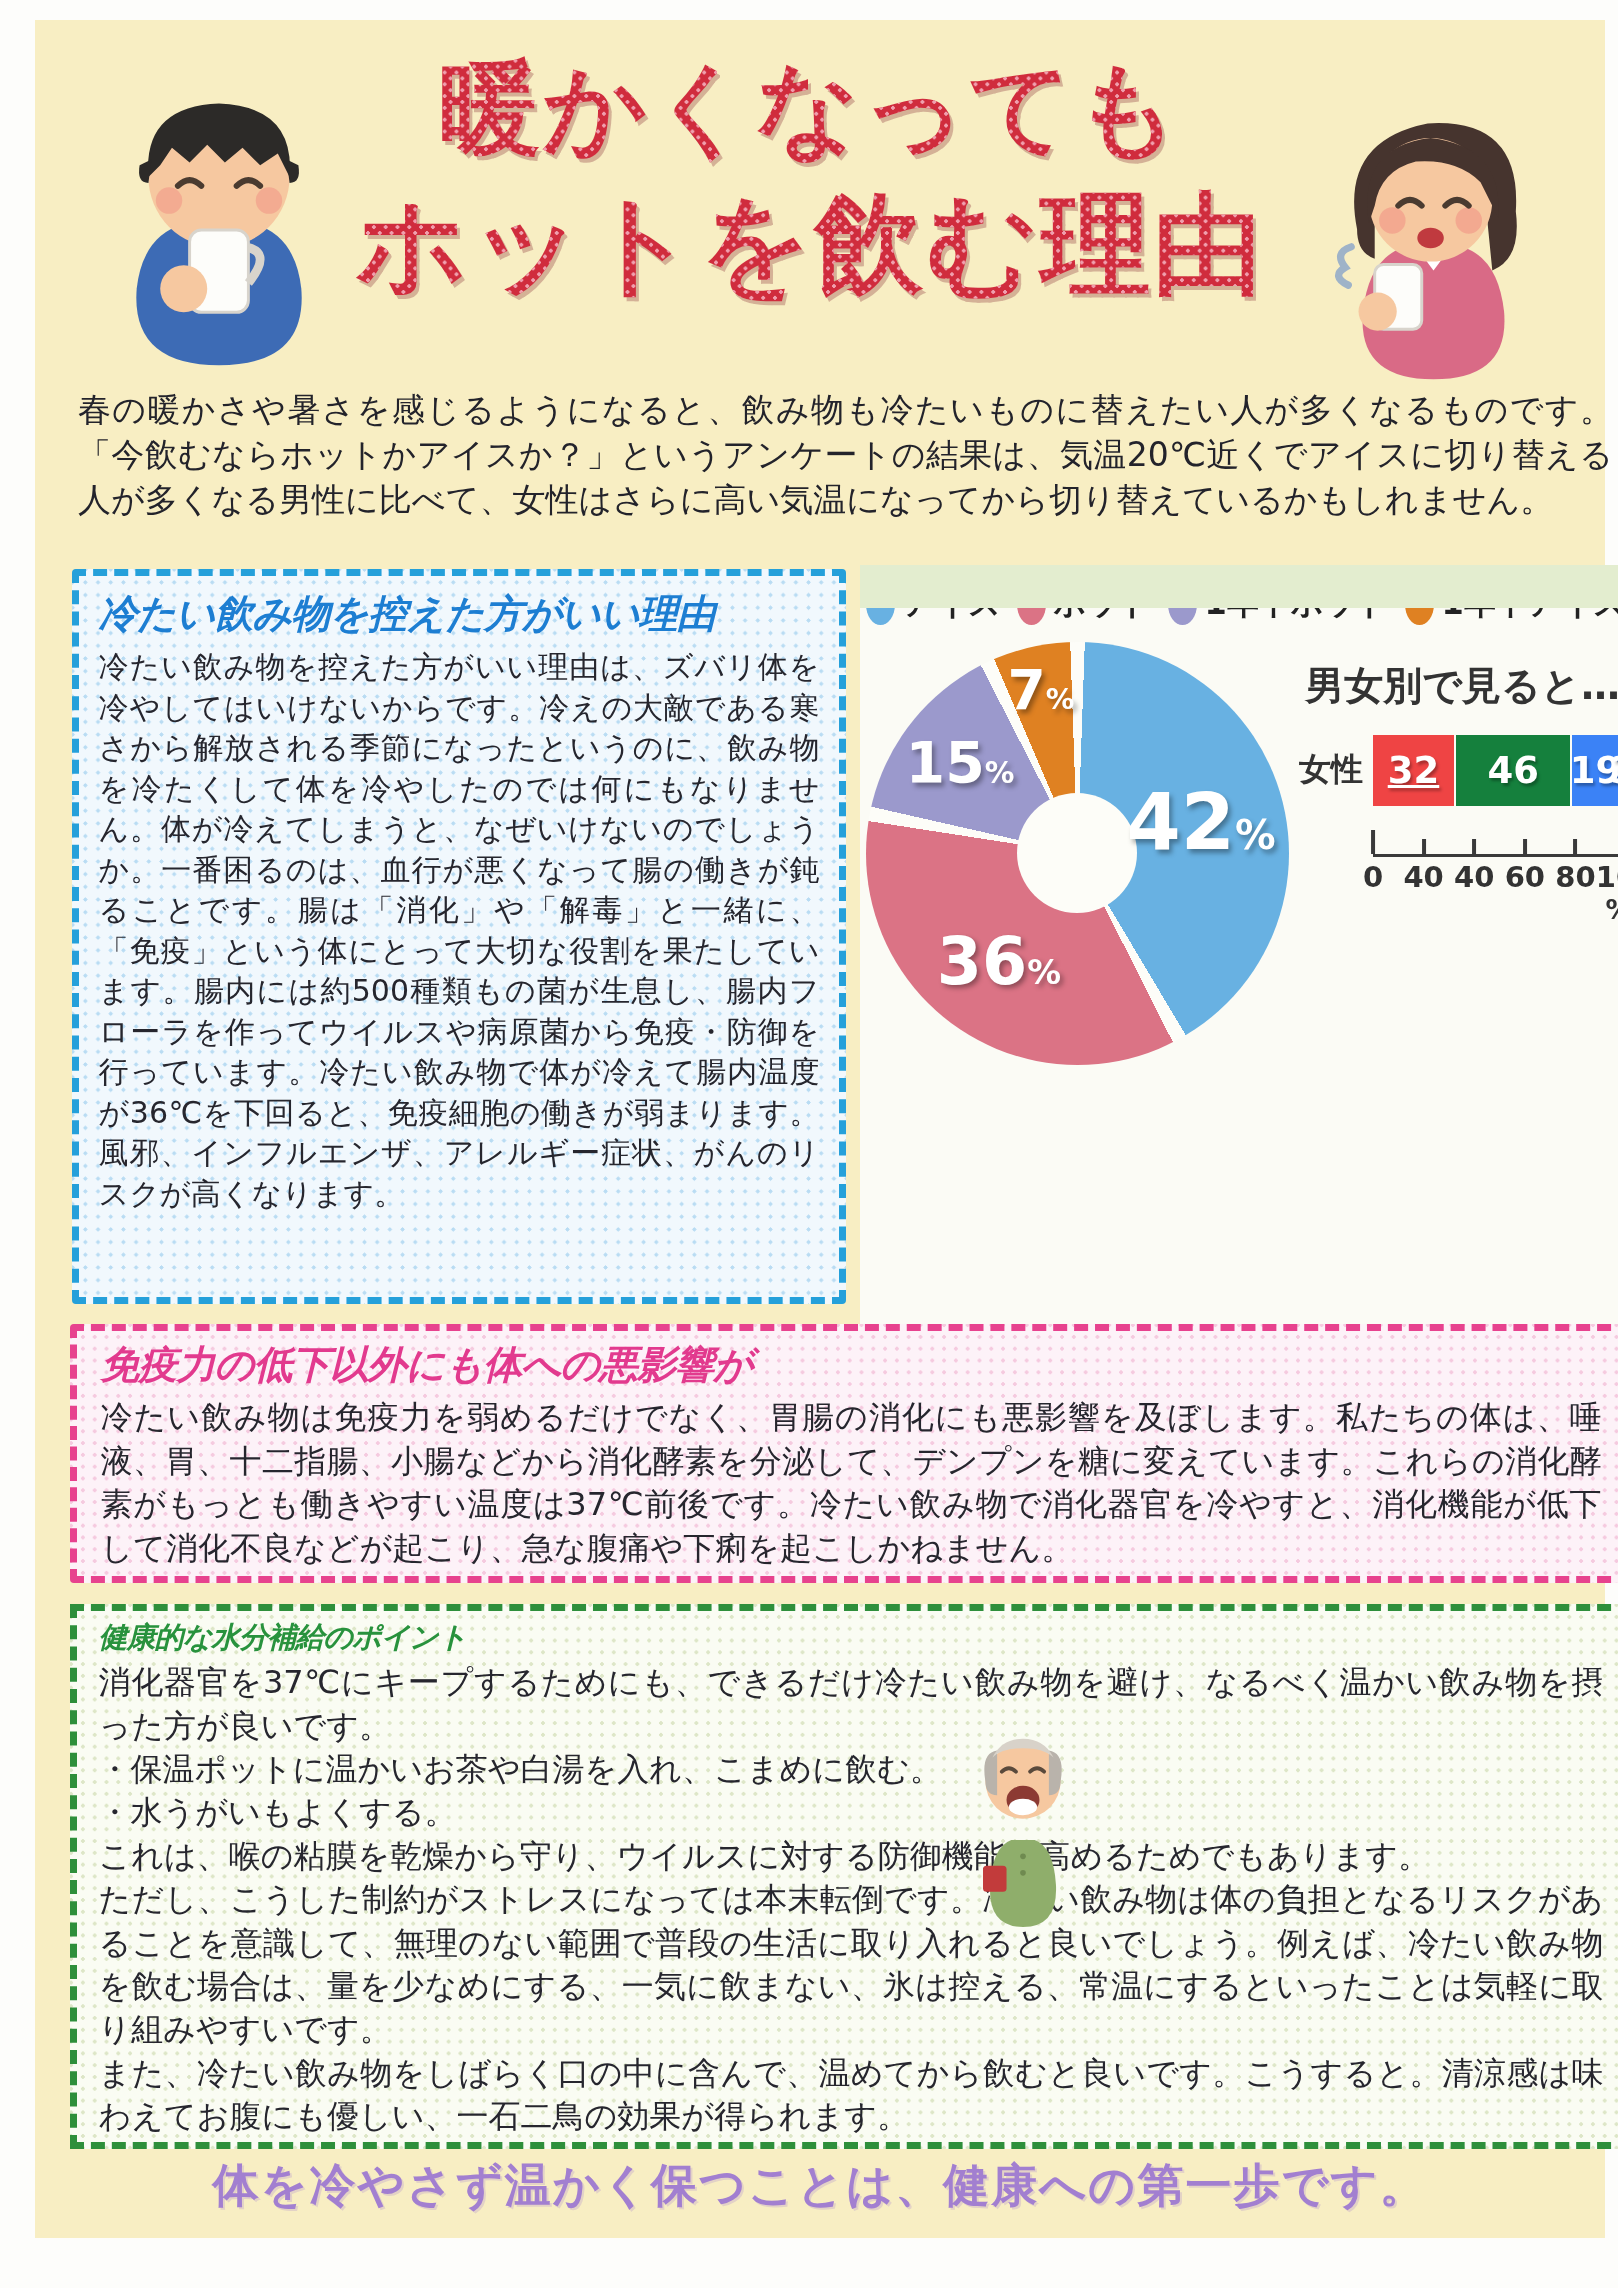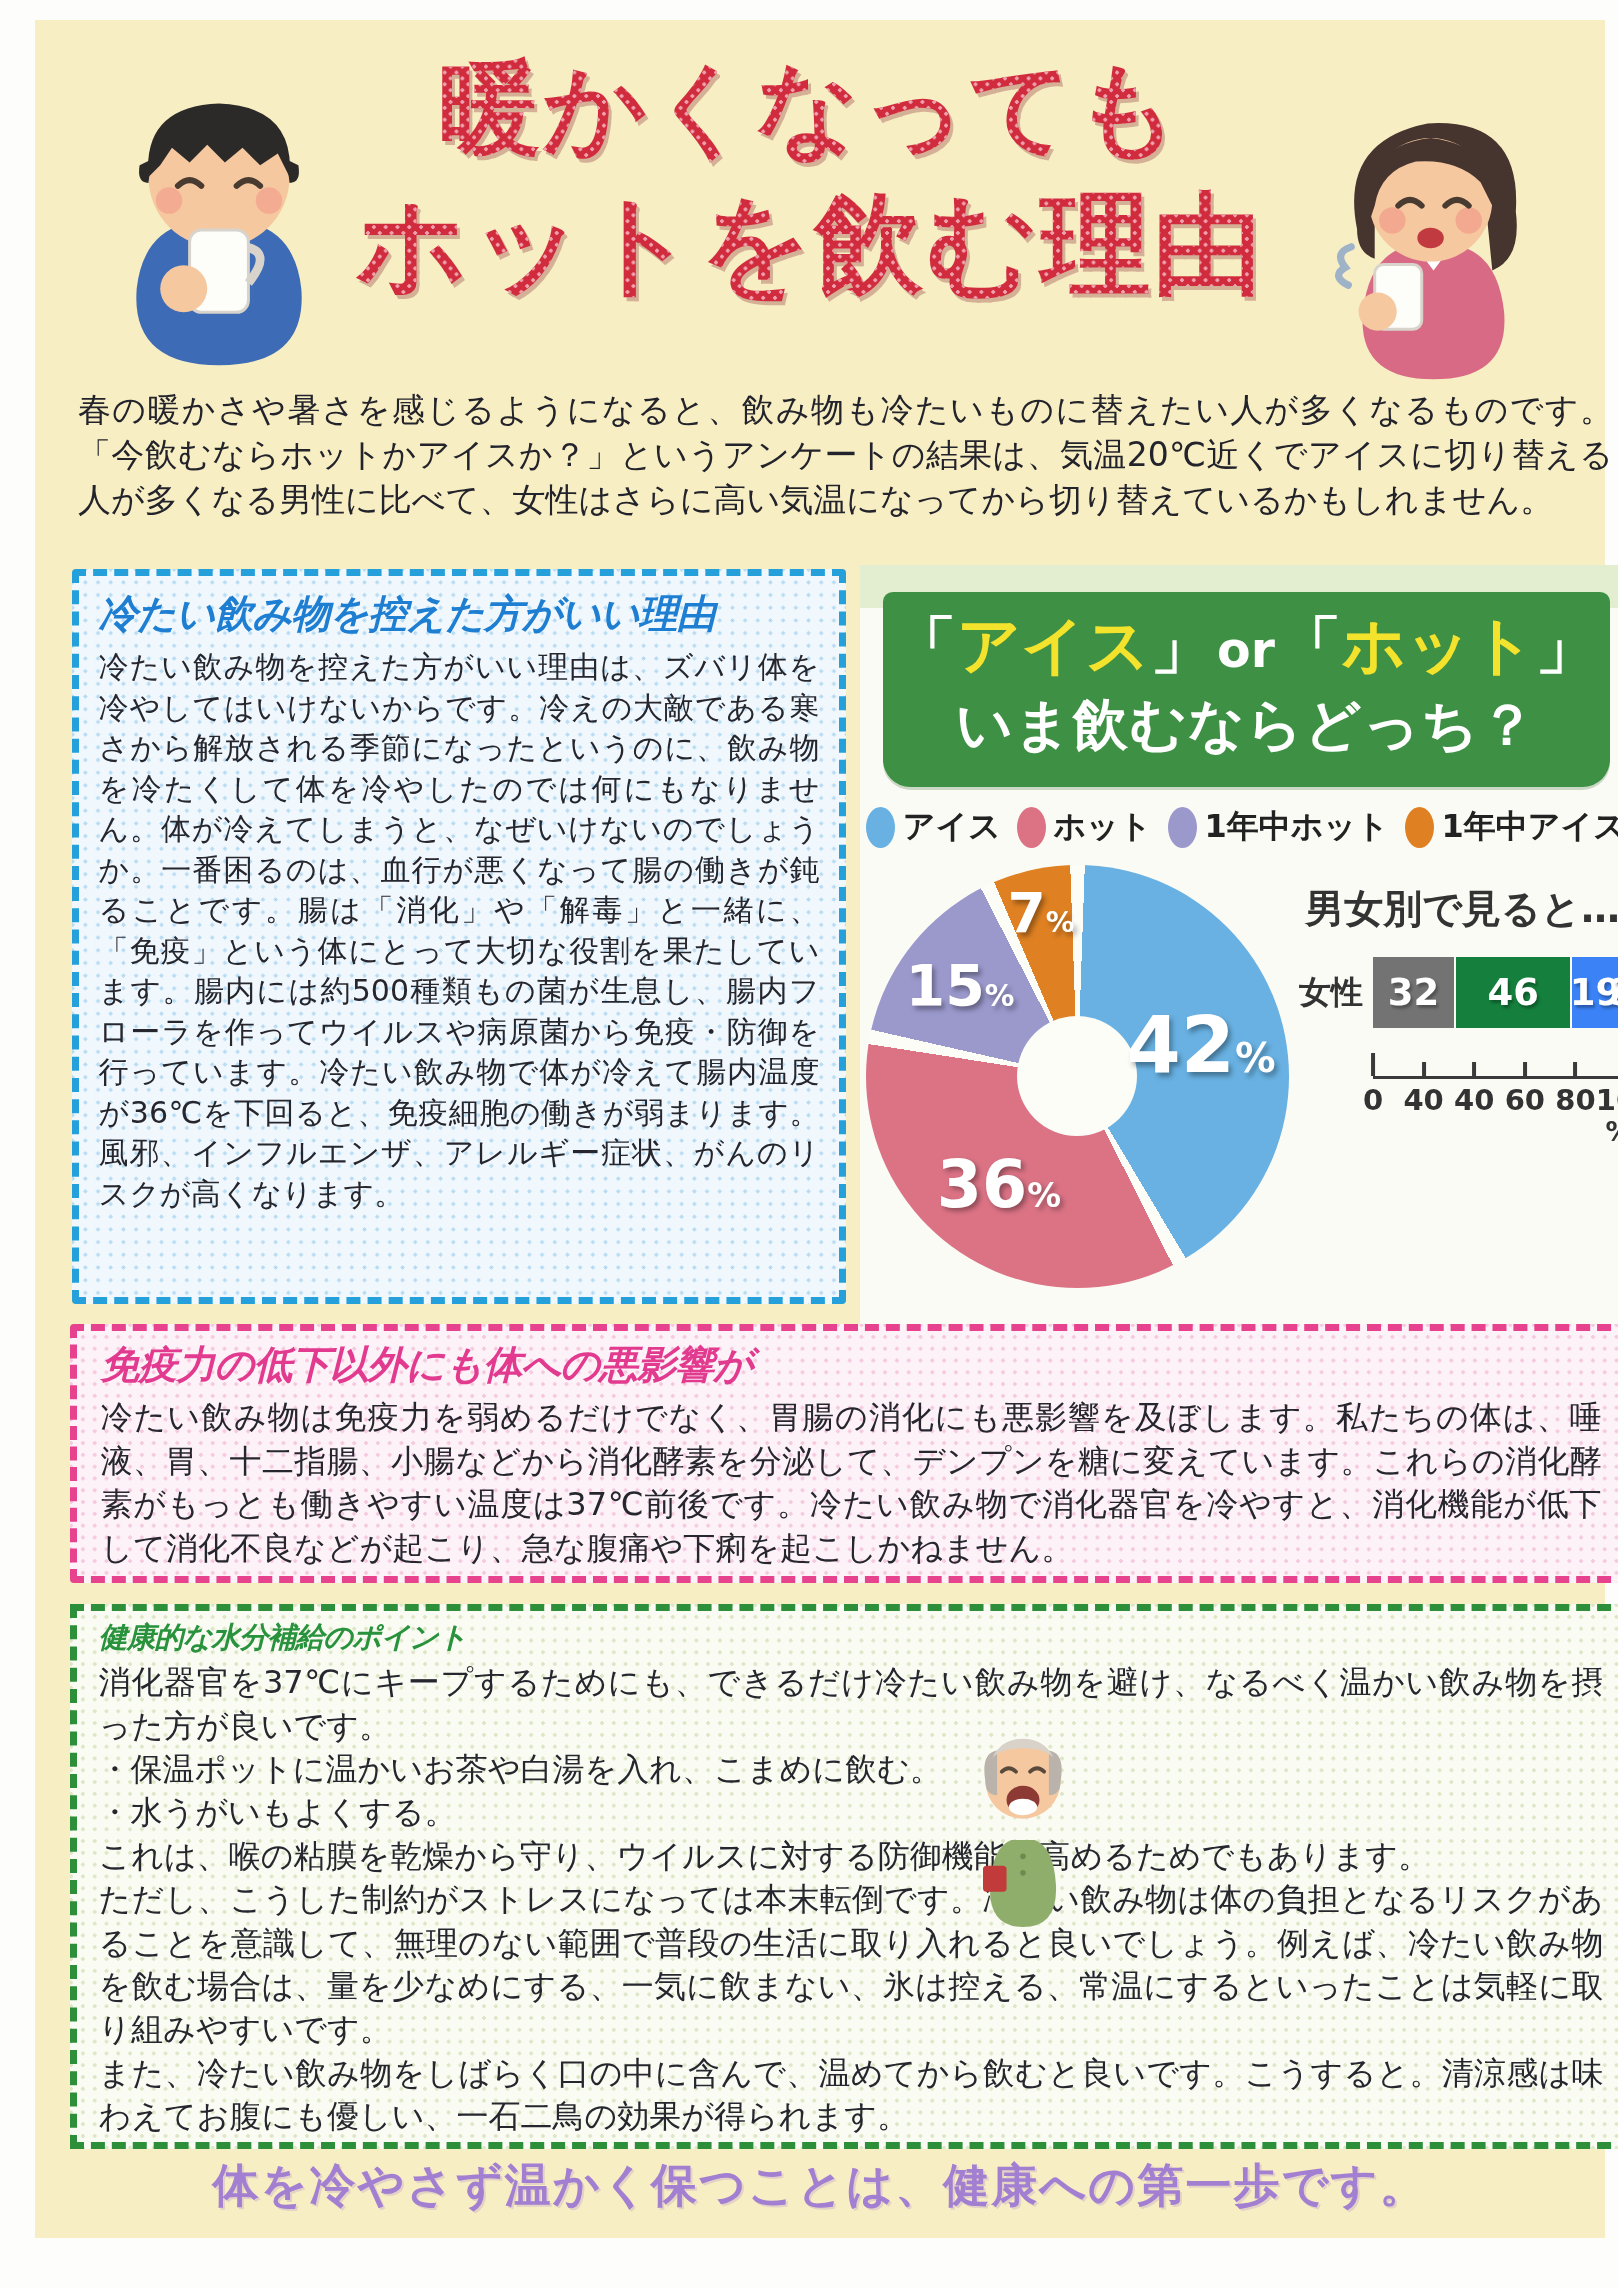--- a/index.html
+++ b/index.html
@@ -153,24 +153,20 @@
     <p class="intro">春の暖かさや暑さを感じるようになると、飲み物も冷たいものに替えたい人が多くなるものです。「今飲むならホットかアイスか？」というアンケートの結果は、気温20℃近くでアイスに切り替える人が多くなる男性に比べて、女性はさらに高い気温になってから切り替えているかもしれません。</p>
 
     <section class="box blue-box">
       <h2>冷たい飲み物を控えた方がいい理由</h2>
       <p>冷たい飲み物を控えた方がいい理由は、ズバリ体を冷やしてはいけないからです。冷えの大敵である寒さから解放される季節になったというのに、飲み物を冷たくして体を冷やしたのでは何にもなりません。体が冷えてしまうと、なぜいけないのでしょうか。一番困るのは、血行が悪くなって腸の働きが鈍ることです。腸は「消化」や「解毒」と一緒に、「免疫」という体にとって大切な役割を果たしています。腸内には約500種類もの菌が生息し、腸内フローラを作ってウイルスや病原菌から免疫・防御を行っています。冷たい飲み物で体が冷えて腸内温度が36℃を下回ると、免疫細胞の働きが弱まります。風邪、インフルエンザ、アレルギー症状、がんのリスクが高くなります。</p>
     </section>
 
     <aside class="chart-panel">
       <div class="green-band"></div>
 
-      <div class="chart-title-card">
-        <div class="ct-line1"><span class="q">「</span><span class="opt">アイス</span><span class="q">」</span><span class="or">or</span><span class="q">「</span><span class="opt">ホット</span><span class="q">」</span></div>
-        <div class="ct-line2">いま飲むならどっち？</div>
-      </div>
 
       <div class="legend" id="legend">
           <div class="legend-item">
             <span class="legend-marker" style="background: rgb(104, 177, 226);"></span>
             <span>アイス</span>
           </div>
           <div class="legend-item">
             <span class="legend-marker" style="background: rgb(219, 115, 133);"></span>
             <span>ホット</span>
           </div>
@@ -191,21 +187,21 @@
             <div class="pie-label" style="left: 139px; top: 331px; font-size: 65px;"><span>36</span><span class="pct">%</span></div>
             <div class="pie-label" style="left: 100px; top: 133px; font-size: 57px;"><span>15</span><span class="pct">%</span></div>
             <div class="pie-label" style="left: 181px; top: 60px; font-size: 55px;"><span>7</span><span class="pct">%</span></div>
           </div>
         <div class="bars">
           <div class="bars-title">男女別で見ると…</div>
           <div id="bar-rows">
               <div class="bar-row">
                 <span class="bar-row-label">女性</span>
                 <div class="bar-track">
-                  <div class="bar-seg" style="width: 32%; background: #737373;">32</div>
+                  <div class="bar-seg" style="width: 32%; background: #ef4444; text-decoration: underline;">32</div>
                   <div class="bar-seg" style="width: 46%; background: #15803d;">46</div>
                   <div class="bar-seg" style="width: 19%; background: #3b82f6;">19</div>
                   <div class="bar-seg" style="width: 3%; background: rgb(223, 129, 34);">3</div>
                 </div>
               </div>
             </div>
           <div class="axis" id="axis">
               <div class="axis-tick" style="left: 0%; height: 23.5px;"></div>
               <div class="axis-tick" style="left: 20%; height: 14.7px;"></div>
               <div class="axis-tick" style="left: 40%; height: 14.7px;"></div>

